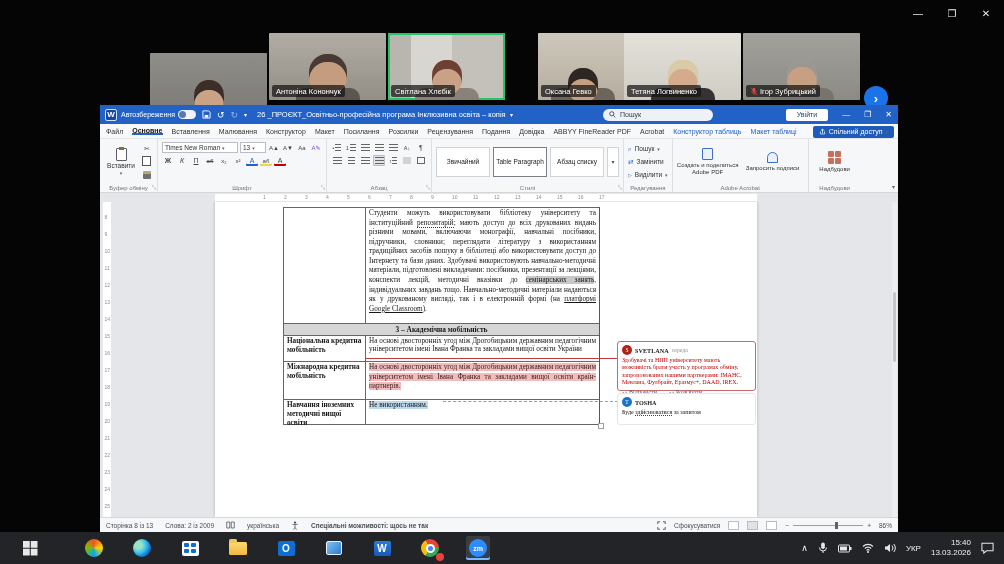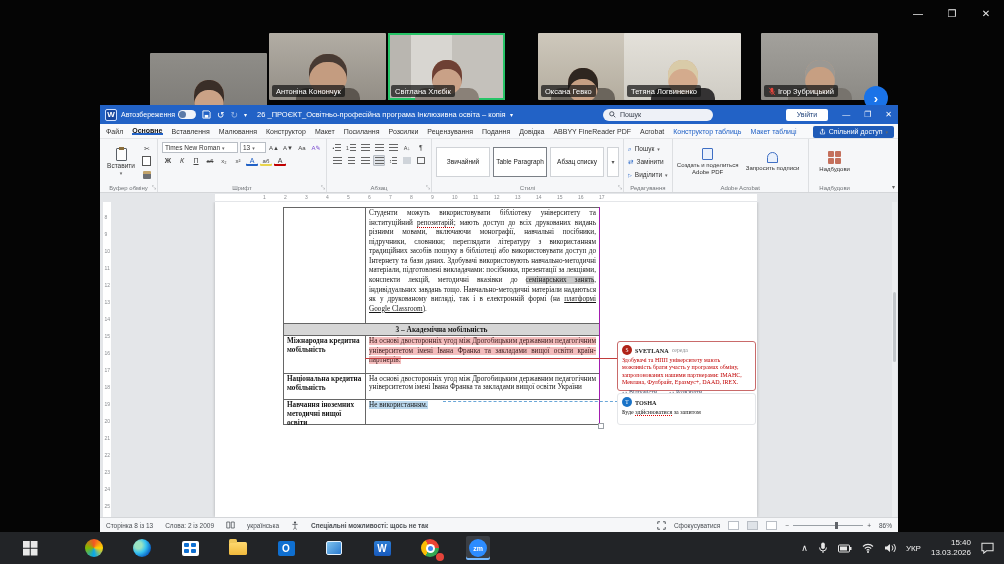--- a/index.html
+++ b/index.html
@@ -198,21 +198,21 @@
         </div>
       <div class="name-pill">Оксана Гевко</div>
     </div>
     <div class="vtile t5" style="left:624px">
       <div class="person">
           <div class="body"></div>
           <div class="head"></div>
         </div>
       <div class="name-pill">Тетяна Логвиненко</div>
     </div>
-    <div class="vtile t6" style="left:761px">
+    <div class="vtile t6" style="left:743px">
       <div class="person">
           <div class="body"></div>
           <div class="head"></div>
         </div>
       <div class="name-pill">
         <svg class="mic-off" viewBox="0 0 10 12">
             <rect x="3.2" y="1" width="3.6" height="6" rx="1.8" fill="#e5443b"></rect>
             <path d="M2 5.5a3 3 0 0 0 6 0" fill="none" stroke="#e5443b" stroke-width="1"></path>
             <line x1="5" y1="8.5" x2="5" y2="10.5" stroke="#e5443b" stroke-width="1"></line>
             <line x1="1.2" y1="1" x2="8.8" y2="10.8" stroke="#e5443b" stroke-width="1.1"></line>
@@ -494,27 +494,27 @@
 
         <div class="dtable">
           <div class="trow" style="border-top:1px solid #666; height:116px">
             <div class="tcell-l"></div>
             <div class="tcell-r">
               <span>Студенти можуть використовувати бібліотеку університету та інституційний </span><span class="link-dotted">репозитарій</span><span>; мають доступ до всіх друкованих видань різними мовами, включаючи монографії, навчальні посібники, підручники, словники; переглядати літературу з використанням традиційних засобів пошуку в бібліотеці або використовувати доступ до Інтернету та бази даних.</span>
               <span>Здобувачі використовують навчально-методичні матеріали, підготовлені викладачами: посібники, презентації за лекціями, конспекти лекцій, методичні вказівки до </span><span class="sel-gray">семінарських занять</span><span>, індивідуальних завдань тощо. Навчально-методичні матеріали надаються як у друкованому вигляді, так і в електронній формі  (на </span><span style="text-decoration:underline">платформі Google Classroom</span><span>).</span>
             </div>
           </div>
           <div class="thead-row">3 – Академічна мобільність</div>
+          <div class="trow" style="height:26px">
+            <div class="tcell-l">Національна кредитна мобільність</div>
+            <div class="tcell-r" style="line-height:1.15">На основі двосторонніх угод між Дрогобицьким державним педагогічним університетом імені Івана Франка та закладами вищої освіти України</div>
+          </div>
           <div class="trow" style="height:38px">
             <div class="tcell-l">Міжнародна кредитна мобільність</div>
             <div class="tcell-r"><span class="hl-pink">На основі двосторонніх угод між Дрогобицьким державним педагогічним університетом імені Івана Франка та закладами вищої освіти країн-партнерів.</span></div>
-          </div>
-          <div class="trow" style="height:26px">
-            <div class="tcell-l">Національна кредитна мобільність</div>
-            <div class="tcell-r" style="line-height:1.15">На основі двосторонніх угод між Дрогобицьким державним педагогічним університетом імені Івана Франка та закладами вищої освіти України</div>
           </div>
           <div class="trow" style="height:25px">
             <div class="tcell-l">Навчання іноземних методичні вищої освіти</div>
             <div class="tcell-r"><span class="hl-blue">Не використанням.</span></div>
           </div>
         </div>
         <div class="handle"></div>
 
         <div class="conn-red"></div>
         <div class="conn-blue"></div>

